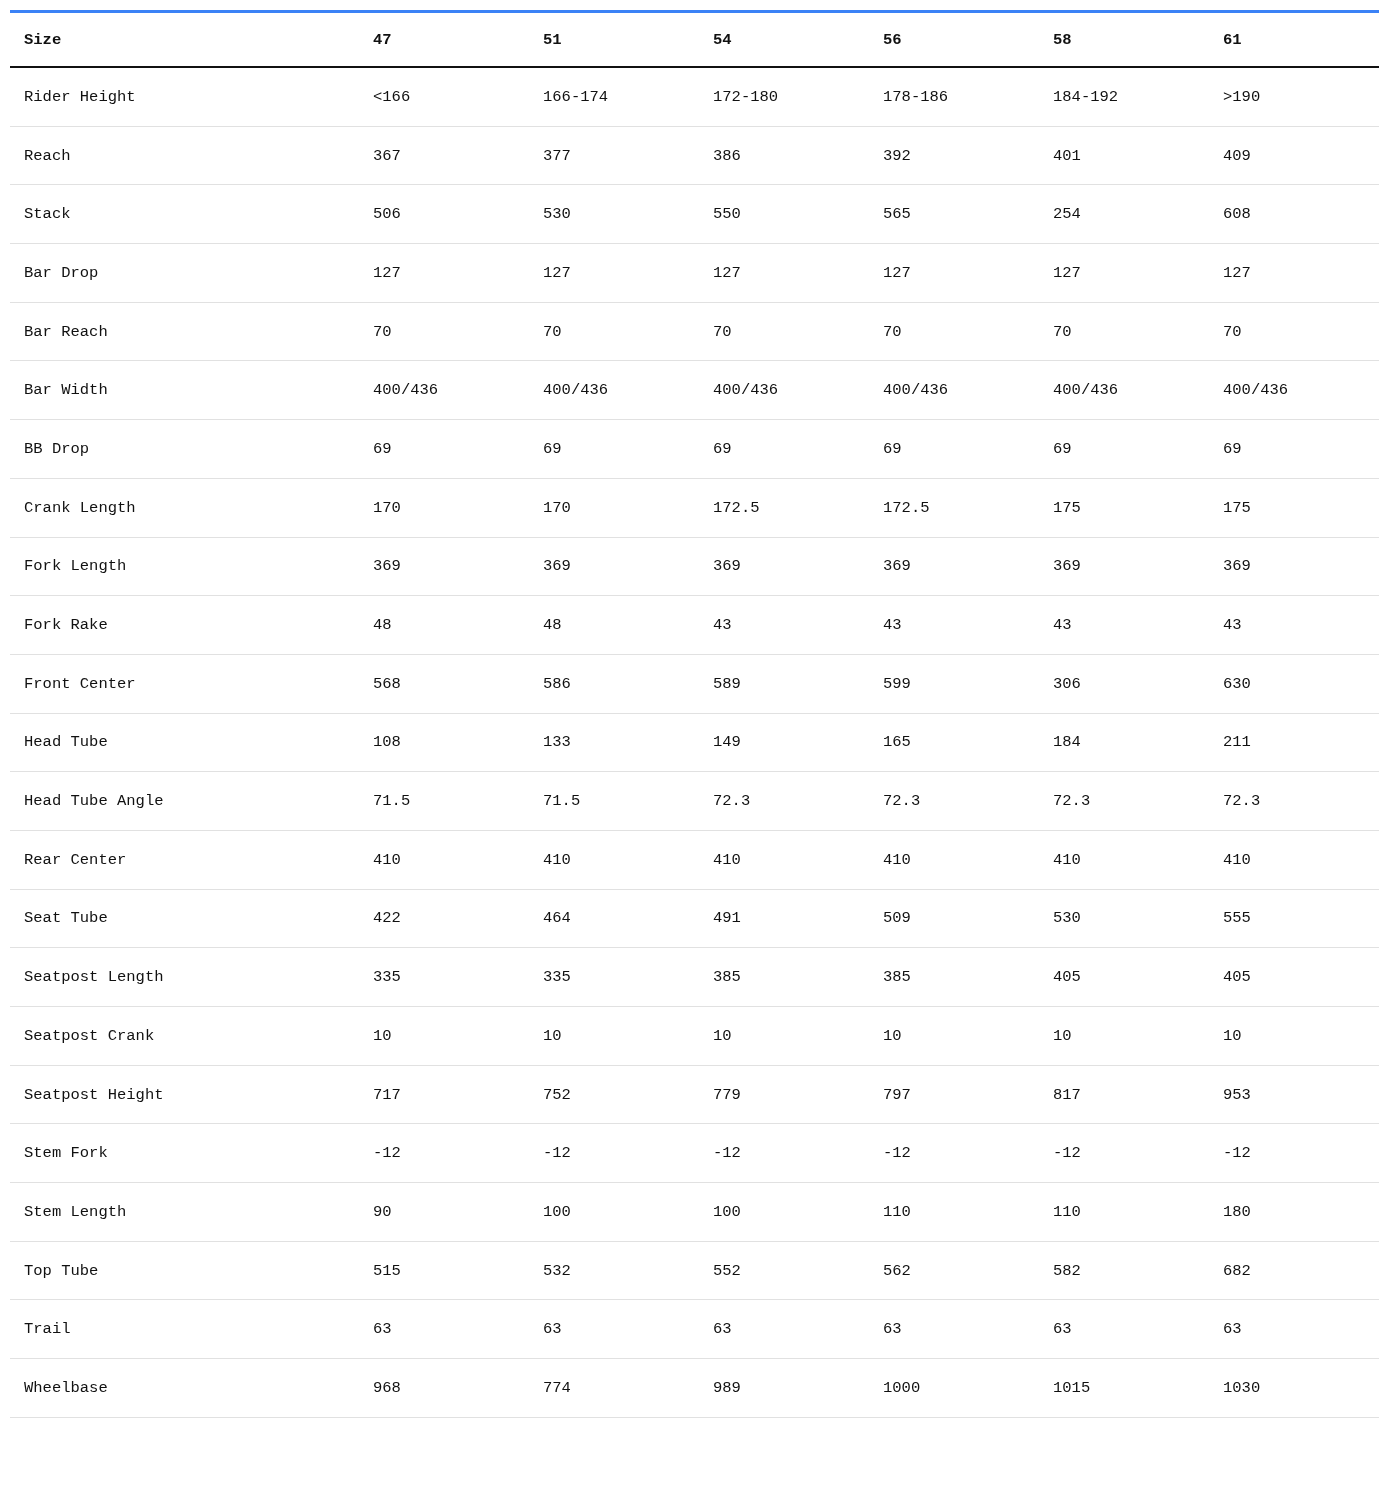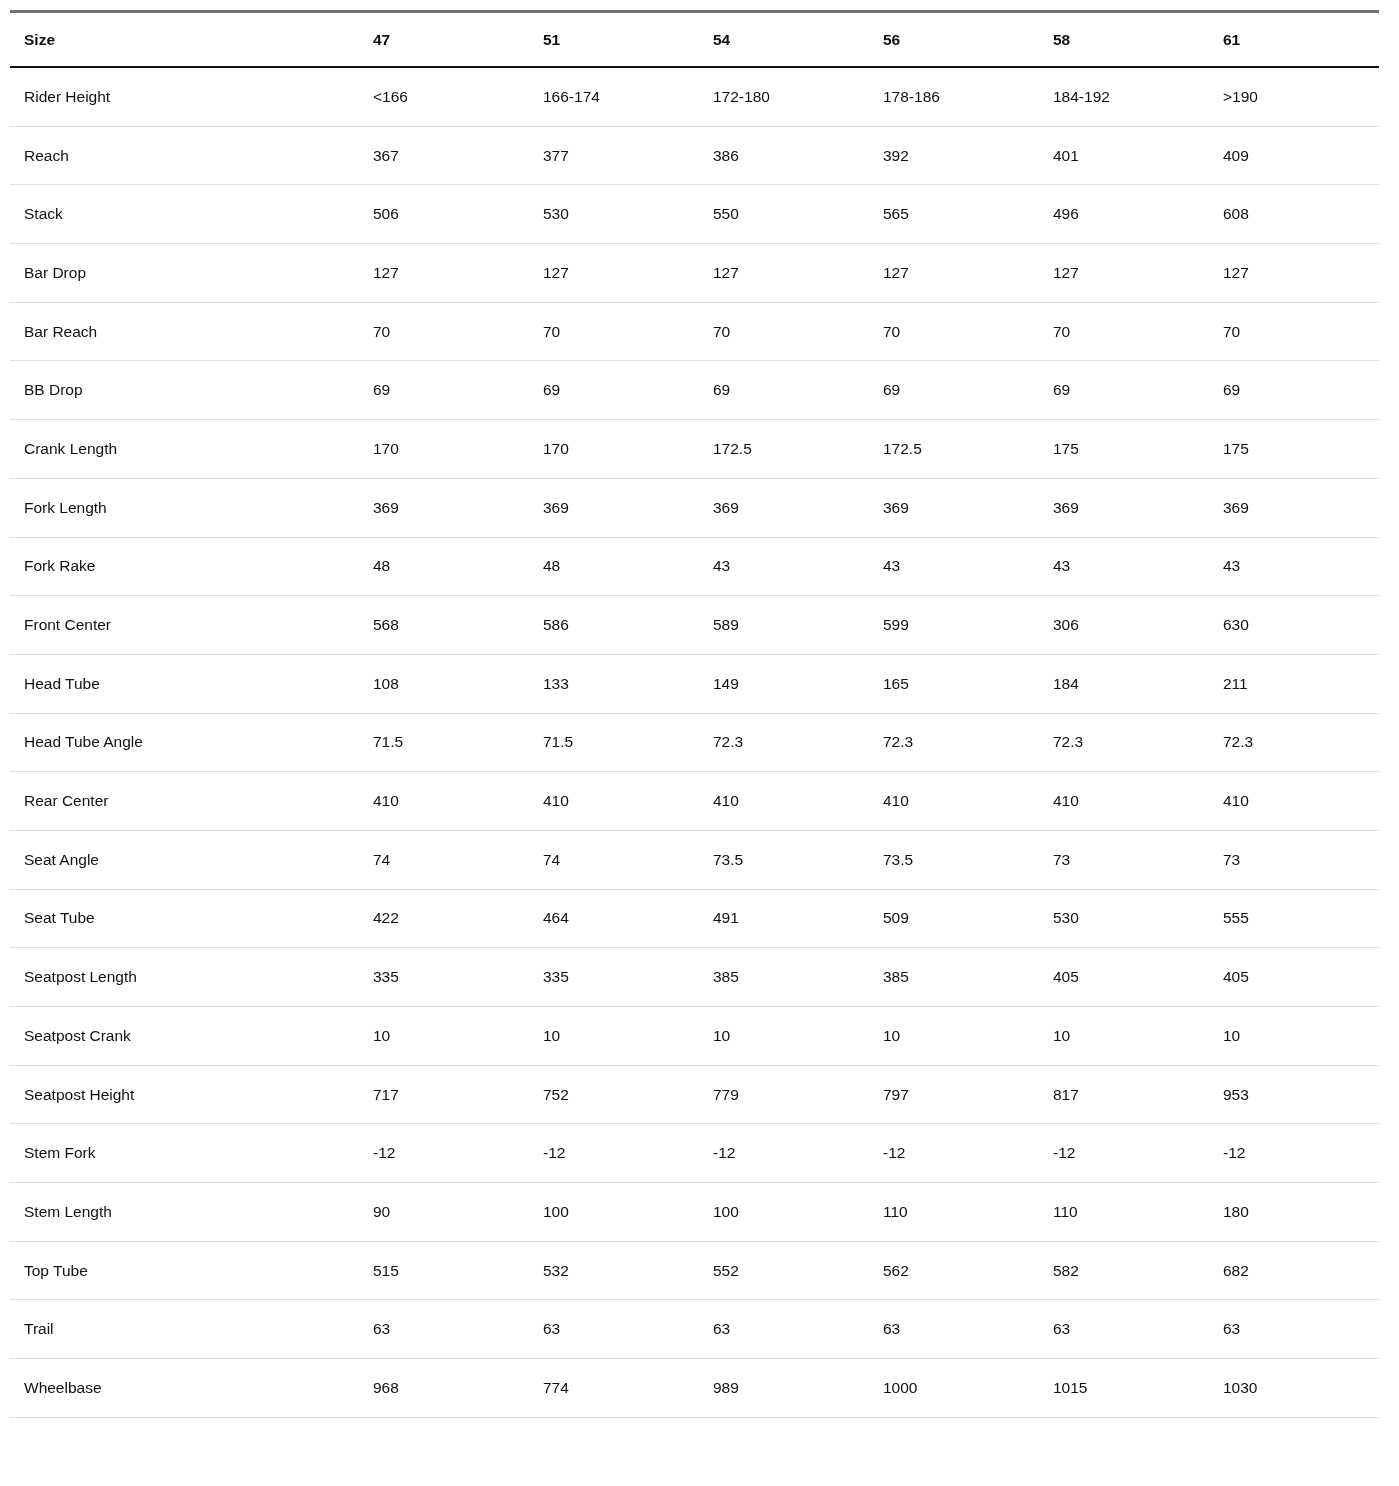--- a/index.html
+++ b/index.html
@@ -12,21 +12,22 @@
     height: 1486px;
     font-family: "Liberation Sans", sans-serif;
     color: #111111;
     overflow: hidden;
   }
   table.geometry-table {
     border-collapse: collapse;
     table-layout: fixed;
     width: 1369px;
     margin: 10px 0 0 10px;
-    border-top: 3px solid #737373;
+    border-top: 3px solid #3b82f6;
+    font-family: Liberation Mono, monospace;
   }
   table.geometry-table th,
   table.geometry-table td {
     text-align: left;
     vertical-align: middle;
     font-size: 15.5px;
     padding: 0 4px 0 14px;
     white-space: nowrap;
     overflow: hidden;
   }
@@ -84,40 +85,49 @@
         <td>392</td>
         <td>401</td>
         <td>409</td>
       </tr>
       <tr>
         <td>Stack</td>
         <td>506</td>
         <td>530</td>
         <td>550</td>
         <td>565</td>
-        <td>496</td>
+        <td>254</td>
         <td>608</td>
       </tr>
       <tr>
         <td>Bar Drop</td>
         <td>127</td>
         <td>127</td>
         <td>127</td>
         <td>127</td>
         <td>127</td>
         <td>127</td>
       </tr>
       <tr>
         <td>Bar Reach</td>
         <td>70</td>
         <td>70</td>
         <td>70</td>
         <td>70</td>
         <td>70</td>
         <td>70</td>
+      </tr>
+      <tr>
+        <td>Bar Width</td>
+        <td>400/436</td>
+        <td>400/436</td>
+        <td>400/436</td>
+        <td>400/436</td>
+        <td>400/436</td>
+        <td>400/436</td>
       </tr>
       <tr>
         <td>BB Drop</td>
         <td>69</td>
         <td>69</td>
         <td>69</td>
         <td>69</td>
         <td>69</td>
         <td>69</td>
       </tr>
@@ -178,29 +188,20 @@
       <tr>
         <td>Rear Center</td>
         <td>410</td>
         <td>410</td>
         <td>410</td>
         <td>410</td>
         <td>410</td>
         <td>410</td>
       </tr>
       <tr>
-        <td>Seat Angle</td>
-        <td>74</td>
-        <td>74</td>
-        <td>73.5</td>
-        <td>73.5</td>
-        <td>73</td>
-        <td>73</td>
-      </tr>
-      <tr>
         <td>Seat Tube</td>
         <td>422</td>
         <td>464</td>
         <td>491</td>
         <td>509</td>
         <td>530</td>
         <td>555</td>
       </tr>
       <tr>
         <td>Seatpost Length</td>

